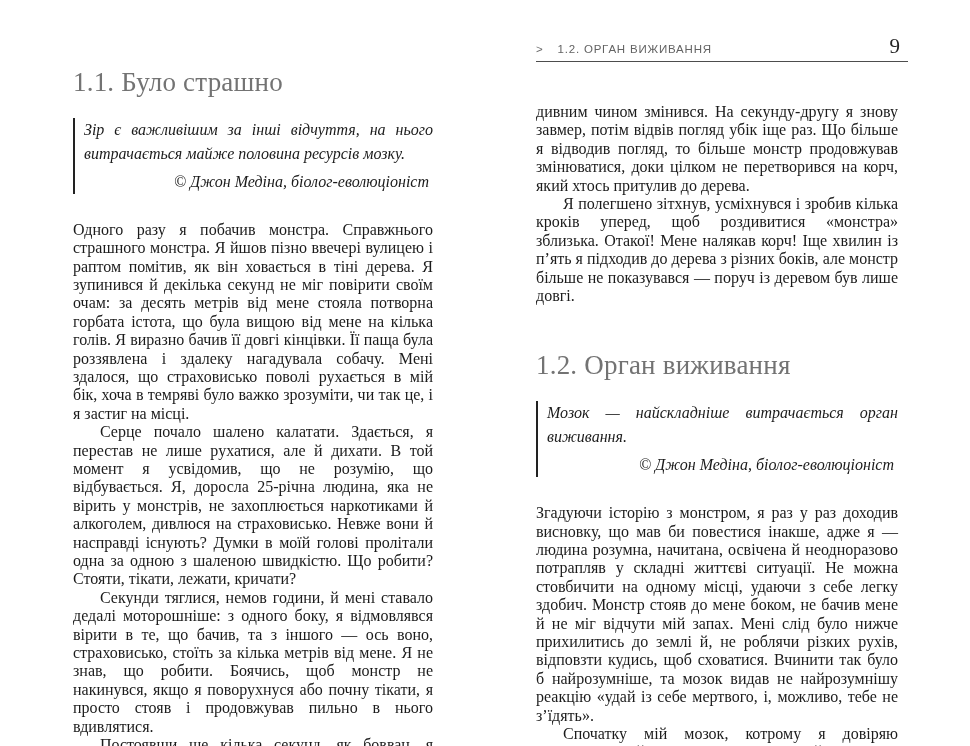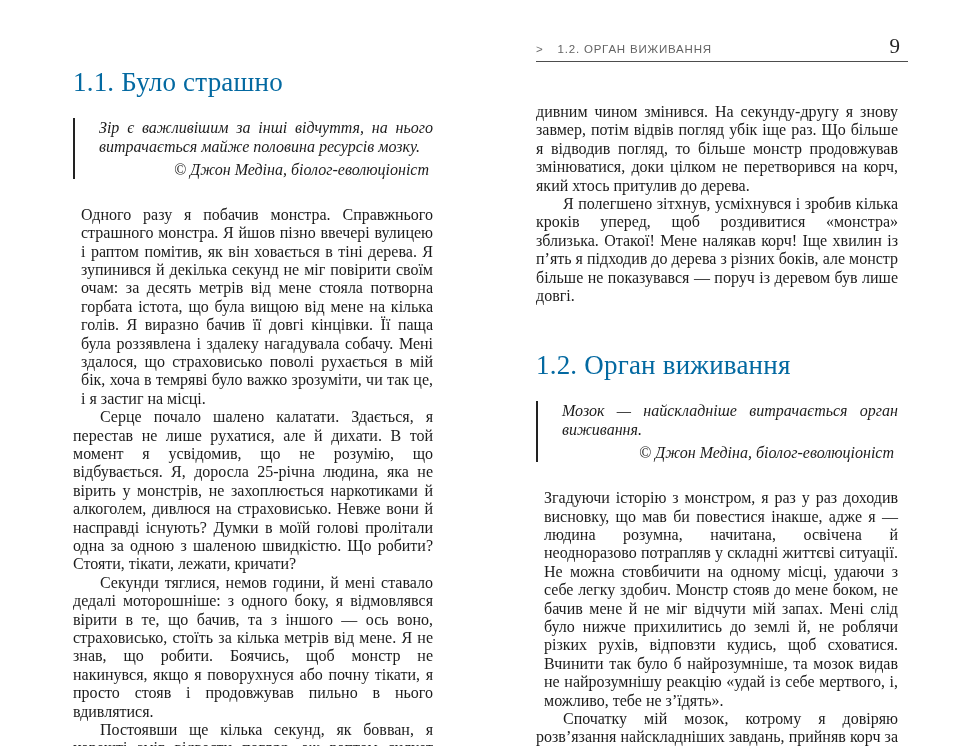--- a/index.html
+++ b/index.html
@@ -32,44 +32,44 @@
   .rh-chevron { display:inline-block; margin-right:10px; color:#6b6b6b; }
   .rh-pagenum {
     font-family:"Liberation Serif","DejaVu Serif",serif;
     font-size:21px; color:#262626; line-height:1;
     margin-right:8px;
   }
 
   
   .section-heading {
     font-size:27px; font-weight:normal; letter-spacing:0.2px;
-    margin:0; line-height:1.1; color:#0369a1;
+    margin:0; line-height:1.1; color:#737373;
   }
   .col-left .section-heading { margin-top:68px; }
   .col-right .section-heading { margin-top:46px; }
 
   
   .epigraph {
     margin-top:20px;
     border-left:2px solid #222222;
-    padding-left:24px;
+    padding-left:9px;
     font-style:italic;
-    font-size:16px; line-height:19px;
+    font-size:16px; line-height:24px;
   }
   .epigraph-text { text-align:justify; margin:0; }
   .epigraph-attr { text-align:right; margin:4px; }
 
   
   p.body {
     font-size:16px; line-height:18.4px;
     text-align:justify;
     margin:0;
     hyphens:auto;
   }
-  p.first-after { margin-top:27px;margin-left:8px; }
+  p.first-after { margin-top:27px; }
   p.indent { text-indent:27px; }
   p.cutoff { text-align-last:justify; }
   .col-right p.cont-start { margin-top:103px; }
 </style>
 </head>
 <body>
 
 <div class="running-header">
   <span class="rh-title-wrap">
     <span class="rh-chevron">&gt;</span>

